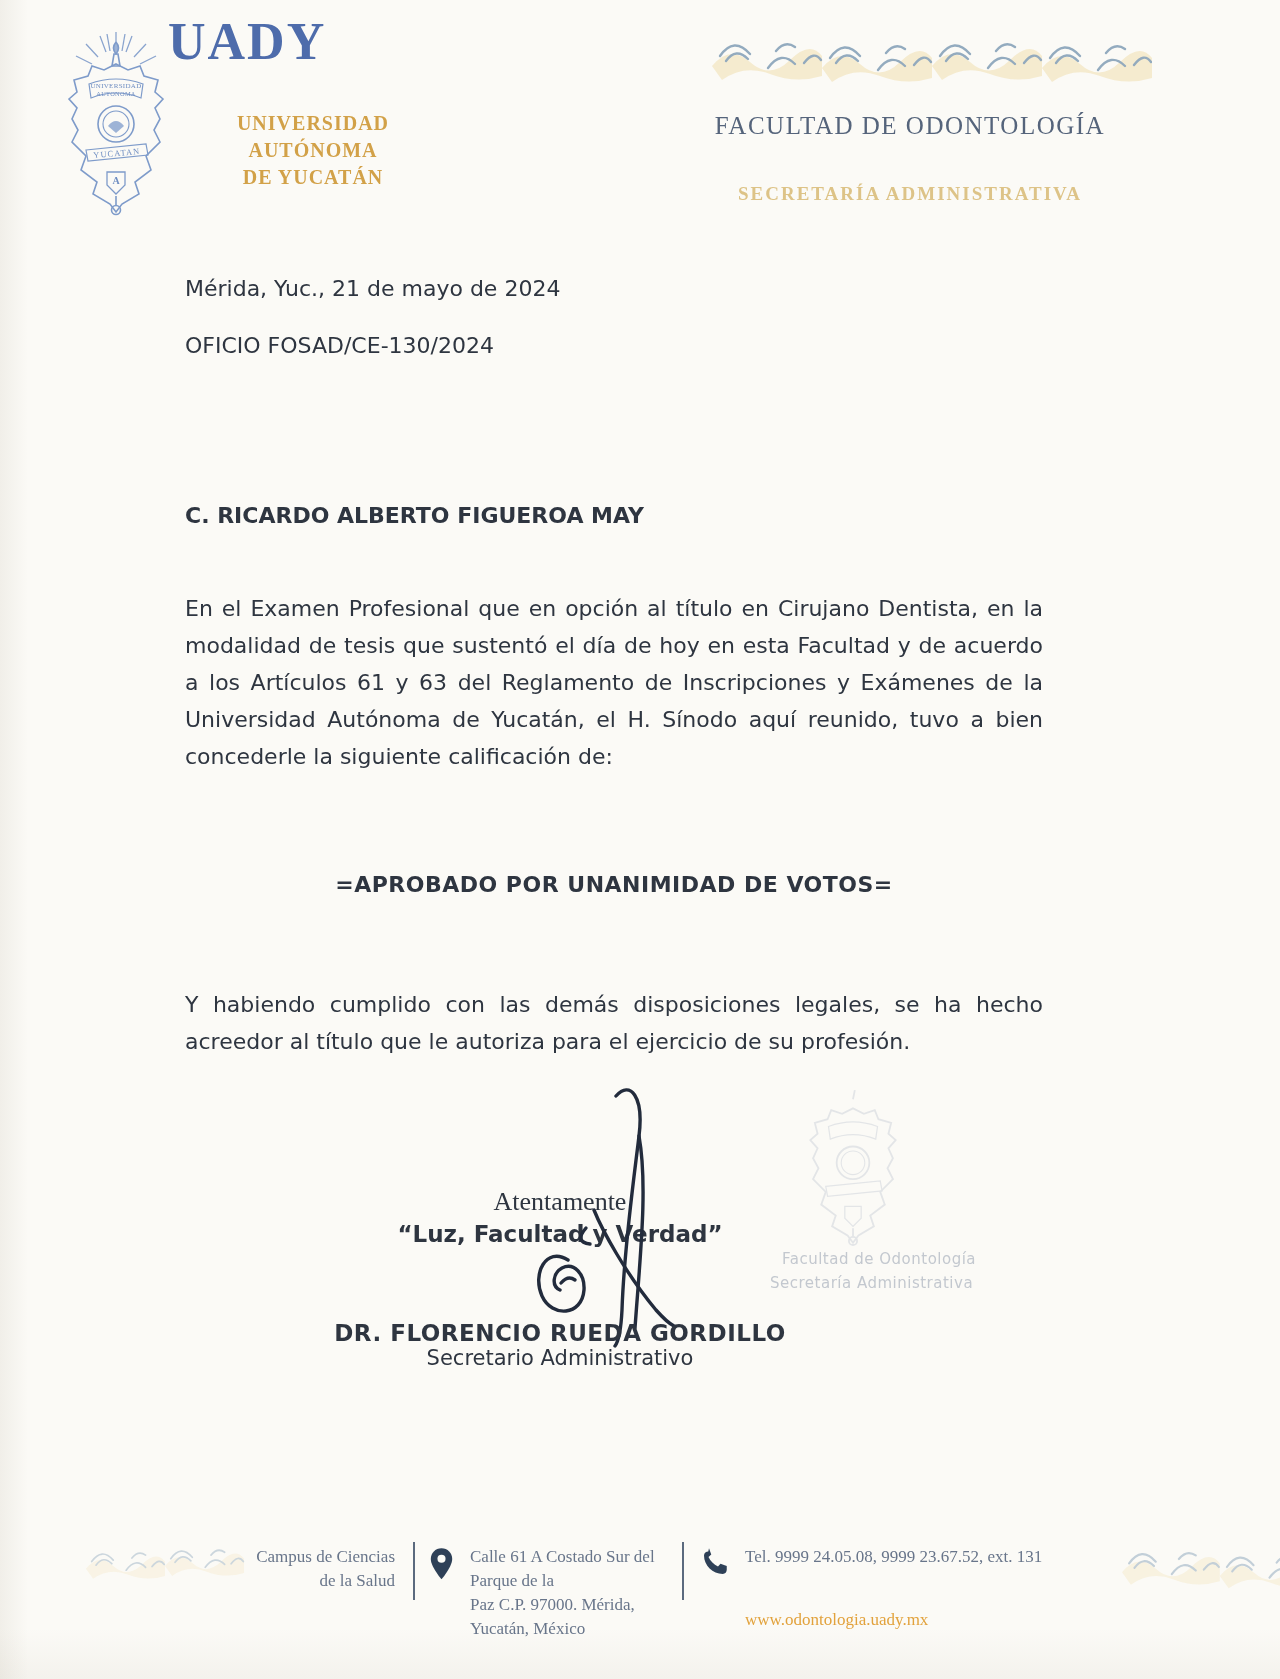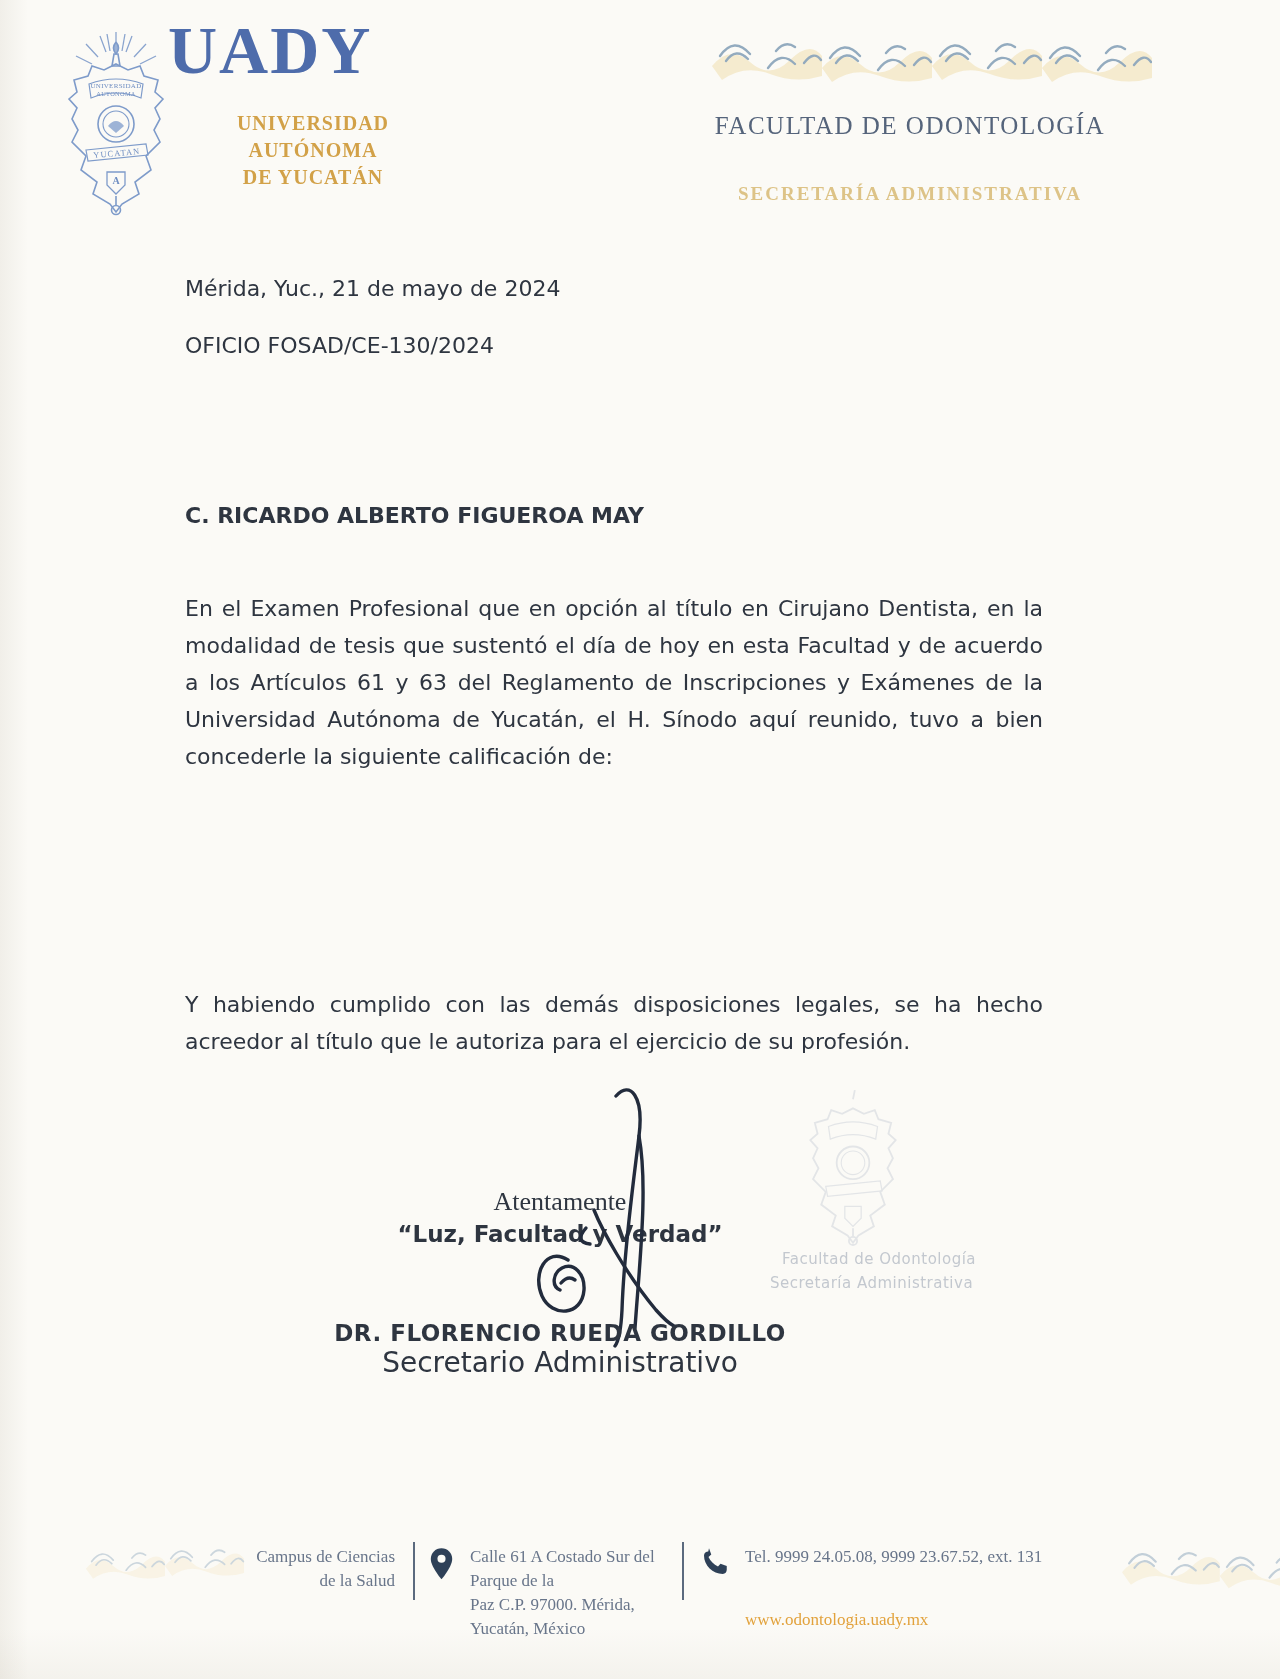--- a/index.html
+++ b/index.html
@@ -10,21 +10,21 @@
       linear-gradient(90deg, rgba(150,138,115,.10) 0, rgba(150,138,115,0) 2.2%),
       linear-gradient(0deg, rgba(150,138,115,.07) 0, rgba(150,138,115,0) 3%),
       #fbfaf6;
     font-family:"DejaVu Sans", sans-serif;
     color:#2e3540;
   }
   .abs{position:absolute;}
   
   .uady-acronym{
     font-family:"Liberation Serif", serif;font-weight:bold;
-    font-size:68px;line-height:1;color:#4e6cab;letter-spacing:2px;
+    font-size:52px;line-height:1;color:#4e6cab;letter-spacing:2px;
   }
   .uady-gold{
     font-family:"Liberation Serif", serif;font-weight:bold;text-align:center;
     font-size:20px;line-height:27px;color:#d2a148;letter-spacing:1px;
   }
   .faculty-title{
     font-family:"Liberation Serif", serif;font-size:25px;letter-spacing:1.5px;
     color:#55647b;text-align:center;
   }
   .dept-title{
@@ -33,21 +33,21 @@
   }
   
   .body-text{font-size:22px;line-height:37px;text-align:justify;}
   .line{font-size:22px;}
   .bold{font-weight:bold;}
   .verdict{font-weight:bold;font-size:22px;letter-spacing:.5px;text-align:center;}
   .sig-block{text-align:center;}
   .closing{font-size:26px;line-height:32px;font-family:Liberation Serif, serif;}
   .motto{font-size:23px;font-weight:bold;line-height:32px;}
   .signer-name{font-size:23px;font-weight:bold;letter-spacing:.5px;}
-  .signer-title{font-size:28px;}
+  .signer-title{font-size:21px;}
   
   .stamp-text{font-size:15px;color:#c3c8cf;letter-spacing:.5px;filter:blur(.4px);}
   
   .foot{font-family:"Liberation Serif", serif;font-size:17px;line-height:24px;color:#68758a;}
   .foot-right{text-align:right;}
   .foot-web{font-family:"Liberation Serif", serif;font-size:17px;color:#e2a23c;filter:blur(.4px);}
   .vdiv{width:2px;background:#3e5068;opacity:.85;}
 </style>
 </head>
 <body>
@@ -127,20 +127,21 @@
   <div class="abs dept-title" style="left:690px;top:183px;width:440px;">SECRETARÍA ADMINISTRATIVA</div>
 
   <div class="abs line" style="left:185px;top:276px;">Mérida, Yuc., 21 de mayo de 2024</div>
 
   <div class="abs line" style="left:185px;top:333px;">OFICIO FOSAD/CE-130/2024</div>
 
   <div class="abs line bold" style="left:185px;top:503px;">C. RICARDO ALBERTO FIGUEROA MAY</div>
 
   <div class="abs body-text" style="left:185px;top:590px;width:858px;">En el Examen Profesional que en opción al título en Cirujano Dentista, en la modalidad de tesis que sustentó el día de hoy en esta Facultad y de acuerdo a los Artículos 61 y 63 del Reglamento de Inscripciones y Exámenes de la Universidad Autónoma de Yucatán, el H. Sínodo aquí reunido, tuvo a bien concederle la siguiente calificación de:</div>
 
+  <div class="abs verdict" style="left:185px;top:872px;width:858px;">=APROBADO POR UNANIMIDAD DE VOTOS=</div>
 
   <div class="abs body-text" style="left:185px;top:986px;width:858px;">Y habiendo cumplido con las demás disposiciones legales, se ha hecho acreedor al título que le autoriza para el ejercicio de su profesión.</div>
 
   <div class="abs sig-block" style="left:330px;top:1186px;width:460px;">
     <div class="closing">Atentamente</div>
     <div class="motto">“Luz, Facultad y Verdad”</div>
   </div>
 
   <svg class="abs" style="left:798px;top:1072px;opacity:.5;" width="110" height="178" viewBox="0 0 116 196">
     <g stroke="#ccd1d9" fill="none" stroke-width="2">

